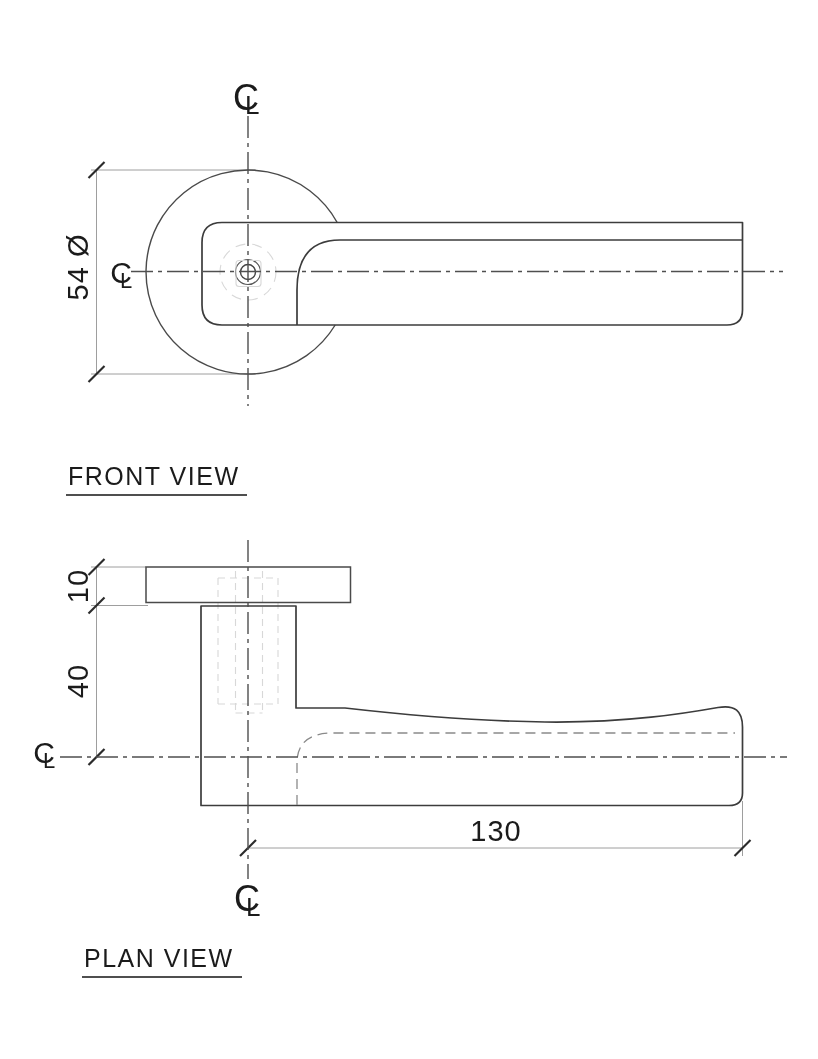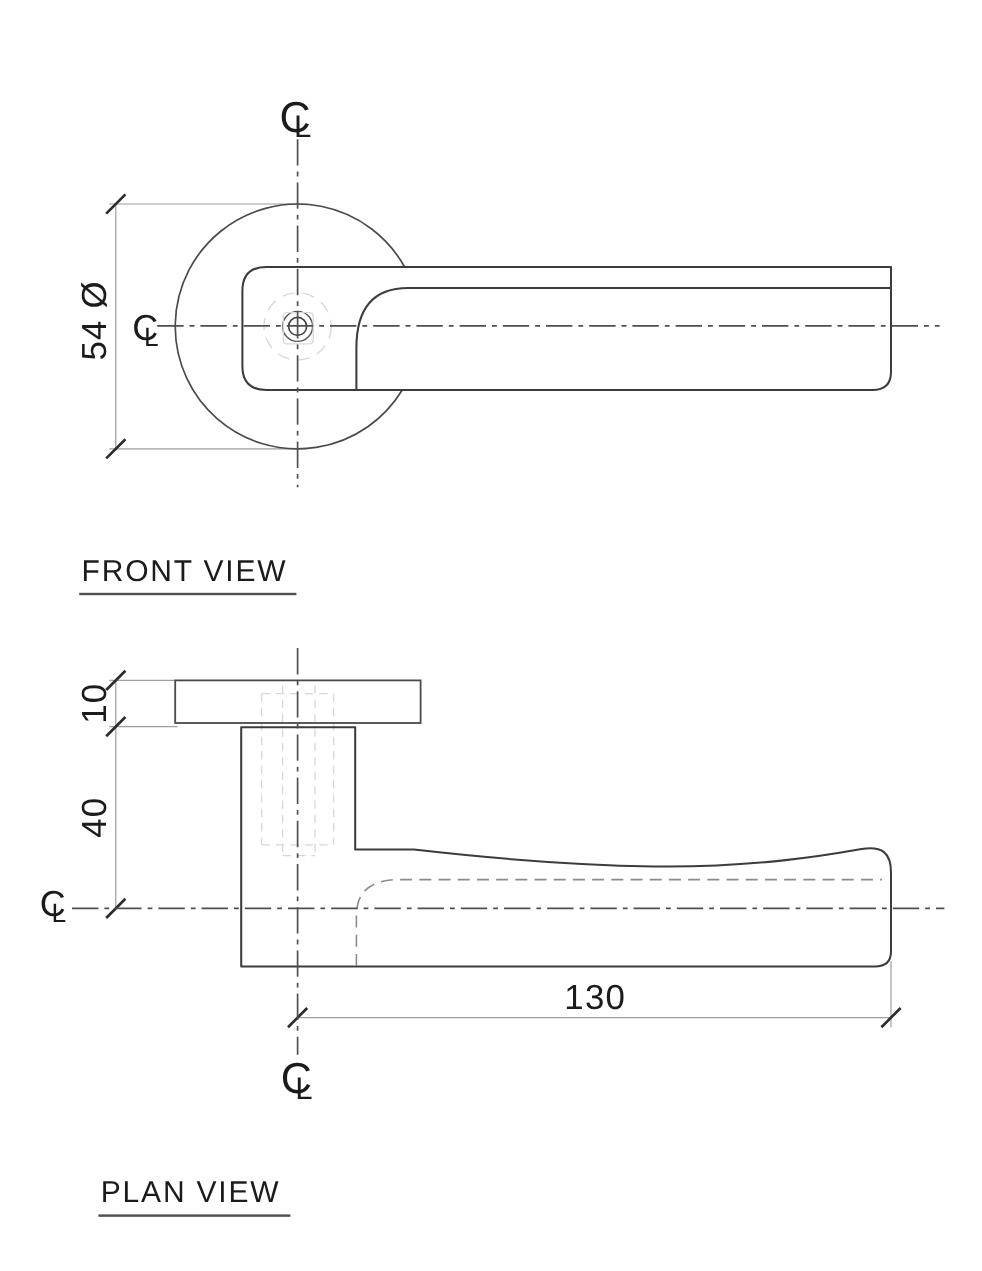--- a/index.html
+++ b/index.html
@@ -21,21 +21,21 @@
     position:absolute;
     color:#1b1b1b;
     font-size:25px;
     letter-spacing:1.5px;
     line-height:1.05;
     padding:0 8px 5px 2px;
     border-bottom:2px solid #4f4f4f;
     white-space:nowrap;
   }
   .front-label{left:66px;top:446px;margin-top:17px;}
-  .plan-label{left:82px;top:981px;}
+  .plan-label{left:82px;top:945px;}
 </style>
 </head>
 <body>
 
 <div class="canvas">
 
   <svg width="818" height="1059" viewBox="0 0 818 1059">
 
     <g>
 

